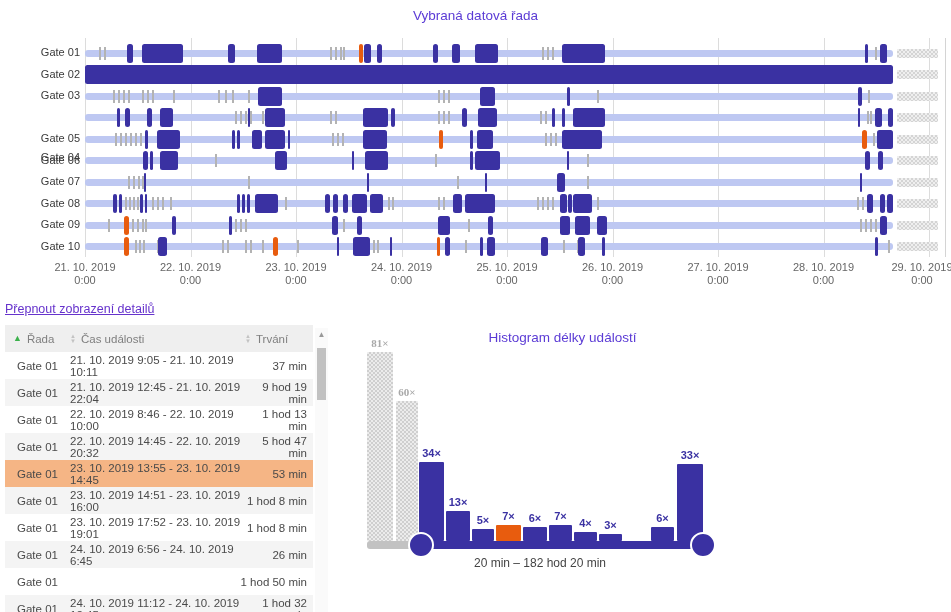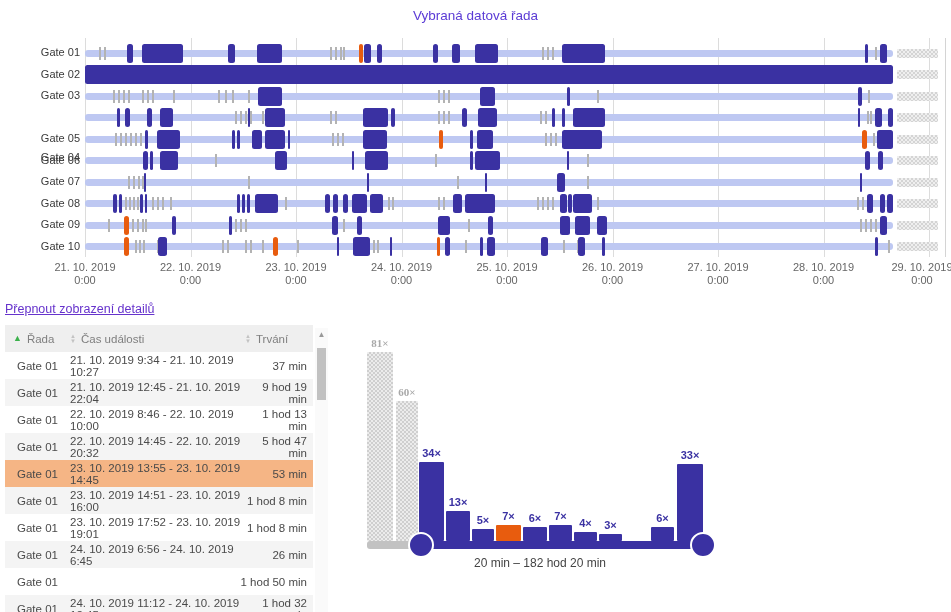--- a/index.html
+++ b/index.html
@@ -375,21 +375,21 @@
         <div class="hcell hc3">
           <span class="sort-both">
             <span>▲</span>
             <span>▼</span>
           </span>
           <span>Trvání</span>
         </div>
       </div>
       <div class="trow">
         <div class="c1">Gate 01</div>
-        <div class="c2">21. 10. 2019 9:34 - 21. 10. 2019 10:27</div>
+        <div class="c2">21. 10. 2019 9:05 - 21. 10. 2019 10:11</div>
         <div class="c3">37 min</div>
       </div>
       <div class="trow alt">
         <div class="c1">Gate 01</div>
         <div class="c2">21. 10. 2019 12:45 - 21. 10. 2019 22:04</div>
         <div class="c3">9 hod 19 min</div>
       </div>
       <div class="trow">
         <div class="c1">Gate 01</div>
         <div class="c2">22. 10. 2019 8:46 - 22. 10. 2019 10:00</div>
@@ -428,20 +428,21 @@
         <div class="c1">Gate 01</div>
         <div class="c2">24. 10. 2019 11:12 - 24. 10. 2019 12:45</div>
         <div class="c3">1 hod 32 min</div>
       </div>
     </div>
   <div class="abs sbar">
     <div class="arrow">▲</div>
     <div class="thumb"></div>
   </div>
 
+  <div class="abs chart-title" style="left:360px;width:405px;top:330px;">Histogram délky událostí</div>
   <div id="histogram" class="abs" style="left:0;top:0;width:951px;height:612px;pointer-events:none;">
       <div class="hbar excluded" style="left: 367px; width: 26px; top: 352px; height: 189px; pointer-events: auto; position: absolute;"></div>
       <div class="hlabel excluded" style="left: 363px; top: 337px; position: absolute;">81×</div>
       <div class="hbar excluded" style="left: 396px; width: 22px; top: 401px; height: 140px; pointer-events: auto; position: absolute;"></div>
       <div class="hlabel excluded" style="left: 390px; top: 386px; position: absolute;">60×</div>
       <div class="hbar normal" style="left: 419px; width: 25px; top: 462px; height: 79px; pointer-events: auto; position: absolute;"></div>
       <div class="hlabel normal" style="left: 414.5px; top: 447px; position: absolute;">34×</div>
       <div class="hbar normal" style="left: 446px; width: 24px; top: 511px; height: 30px; pointer-events: auto; position: absolute;"></div>
       <div class="hlabel normal" style="left: 441px; top: 496px; position: absolute;">13×</div>
       <div class="hbar normal" style="left: 472px; width: 22px; top: 529px; height: 12px; pointer-events: auto; position: absolute;"></div>

